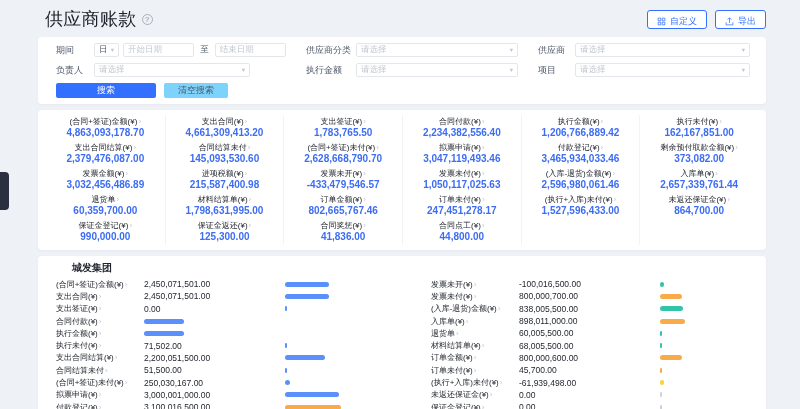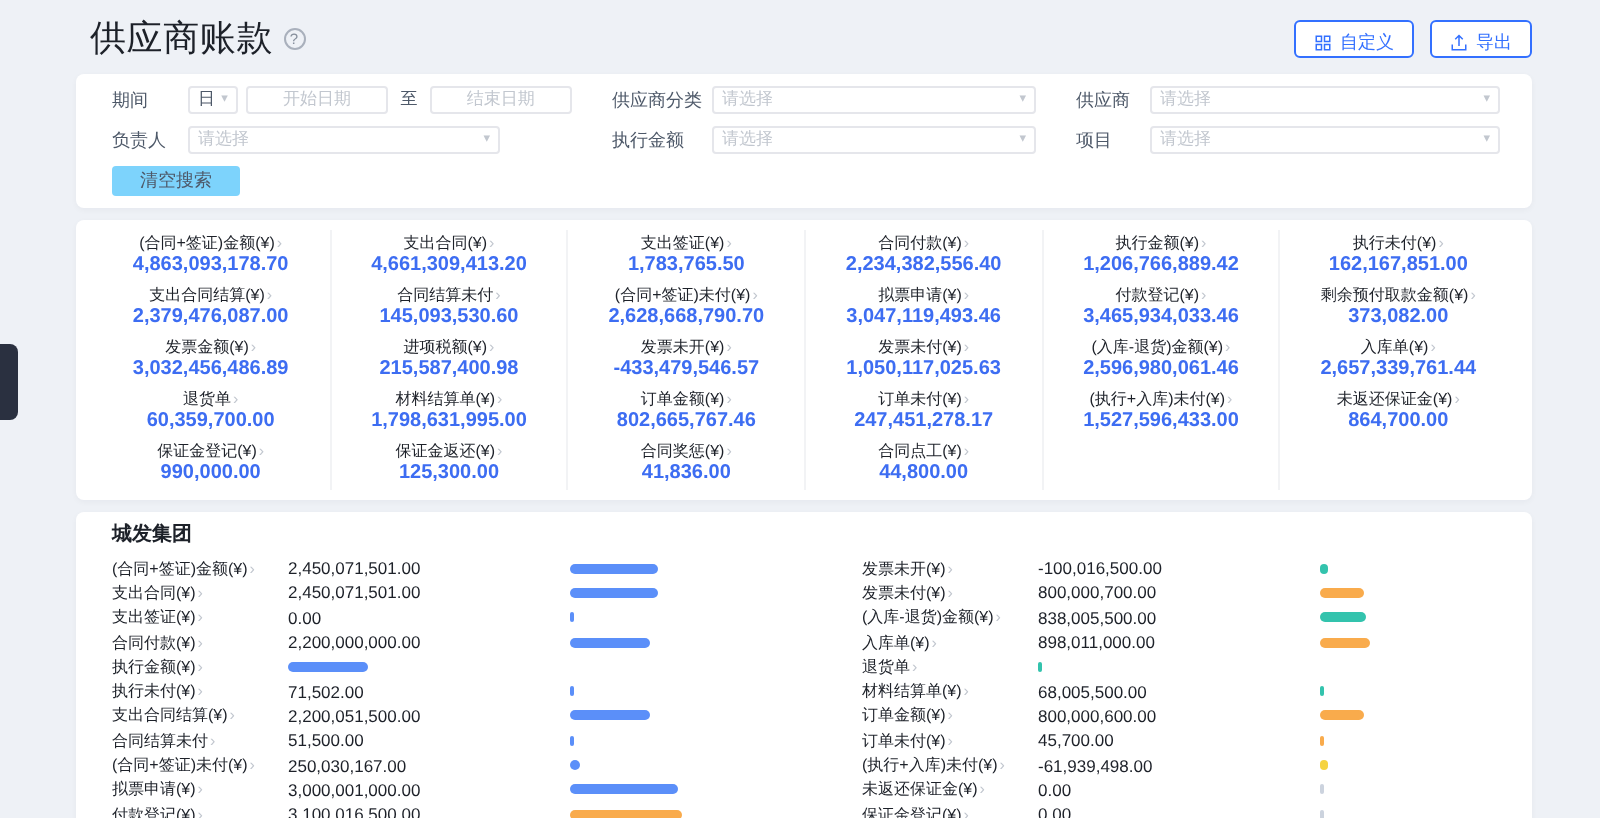--- a/index.html
+++ b/index.html
@@ -20,41 +20,41 @@
   .card{background:#fff;border-radius:4px;box-shadow:0 1px 3px rgba(31,35,41,.04)}
 
   .filter-card{padding:6px 14px 6px 18px}
   .filter-grid{display:grid;grid-template-columns:250px 232px 1fr;row-gap:6px}
   .ffield{display:flex;align-items:center;padding-right:20px}
   .ffield.last{padding-right:2px}
   .flabel{font-size:9px;color:var(--muted);flex:none;white-space:nowrap}
   .w1{width:38px}.w2{width:50px}.w3{width:37px}
   .fcontrol{height:14px;border:1px solid var(--border);border-radius:2px;display:flex;align-items:center;justify-content:space-between;padding:0 4px;background:#fff;cursor:pointer}
   .w-unit{width:27px;margin-right:4px}
-  .w-date{width:80px;justify-content:center}
+  .w-date{width:80px;}
   .w-fixed{width:156px}
   .grow{flex:1}
   .ph{font-size:8.5px;color:var(--ph);white-space:nowrap}
   .selval{font-size:8.5px;color:var(--muted)}
   .caret{font-size:6.5px;color:#c2c7cf;line-height:1}
   .rsep{font-size:8.5px;color:var(--muted);margin:0 6px}
   .fbuttons{display:flex;gap:8px;margin-top:6px}
   .search-btn{width:100px;height:15px;background:var(--accent);border:none;border-radius:2px;color:#fff;font-size:9px;cursor:pointer}
   .clear-btn{width:64px;height:15px;background:#7dd3fc;border:none;border-radius:2px;color:var(--muted);font-size:9px;cursor:pointer;white-space:nowrap}
 
   .stats-card{margin-top:6px;padding:5px 8px}
   .stats-grid{display:grid;grid-template-columns:repeat(6,1fr)}
   .stat-cell{text-align:center;padding:2px 2px 3px;min-height:24px;cursor:pointer}
   .stat-cell.bl{border-left:1px solid var(--divider)}
   .stat-label{font-size:8px;line-height:9px;white-space:nowrap;color:var(--text)}
   .chev{color:#c2c7cf;margin-left:1px}
   .stat-value{font-size:10px;line-height:10px;font-weight:bold;color:var(--value-blue);margin-top:2px;white-space:nowrap}
 
   .table-card{margin-top:6px;padding:5px 18px 0;height:210px}
-  .group-title{font-size:10px;line-height:11px;font-weight:bold;margin:1px 0 5px;cursor:pointer}
+  .group-title{font-size:10px;line-height:11px;font-weight:bold;margin:1px 16px 5px;cursor:pointer}
   .rows-wrap{display:grid;grid-template-columns:1fr 1fr;column-gap:58px}
   .trow{display:flex;align-items:center;height:12.3px}
   .tlabel{width:88px;font-size:8px;white-space:nowrap;flex:none;cursor:pointer;overflow:hidden}
   .tvalue{flex:1;font-size:8.5px;white-space:nowrap;overflow:hidden}
   .tbar{width:88px;flex:none;display:flex;align-items:center}
   .bar{height:5px;border-radius:2.5px;display:block}
 </style>
 </head>
 <body>
 
@@ -141,20 +141,21 @@
       <div class="ffield last">
         <span class="flabel w3">项目</span>
         <div class="fcontrol grow">
           <span class="ph">请选择</span>
           <span class="caret">▾</span>
         </div>
       </div>
 
     </div>
     <div class="fbuttons">
+      <button class="search-btn">搜索</button>
       <button class="clear-btn">清空搜索</button>
     </div>
   </div>
 
   <div class="card stats-card">
     <div class="stats-grid">
         <div class="stat-cell">
           <div class="stat-label"><span>(合同+签证)金额(¥)</span><span class="chev">›</span></div>
           <div class="stat-value">4,863,093,178.70</div>
         </div>
@@ -291,21 +292,20 @@
           </div>
           <div class="trow">
             <span class="tlabel"><span>支出签证(¥)</span><span class="chev">›</span></span>
             <span class="tvalue">0.00</span>
             <span class="tbar">
               <span class="bar" style="width:2px;background:#5b8ff9"></span>
             </span>
           </div>
           <div class="trow">
             <span class="tlabel"><span>合同付款(¥)</span><span class="chev">›</span></span>
-            <span class="tvalue">2,200,000,000.00</span>
             <span class="tbar">
               <span class="bar" style="width:40px;background:#5b8ff9"></span>
             </span>
           </div>
           <div class="trow">
             <span class="tlabel"><span>执行金额(¥)</span><span class="chev">›</span></span>
             <span class="tbar">
               <span class="bar" style="width:40px;background:#5b8ff9"></span>
             </span>
           </div>
@@ -379,20 +379,21 @@
           </div>
           <div class="trow">
             <span class="tlabel"><span>入库单(¥)</span><span class="chev">›</span></span>
             <span class="tvalue">898,011,000.00</span>
             <span class="tbar">
               <span class="bar" style="width:25px;background:#f9ab4c"></span>
             </span>
           </div>
           <div class="trow">
             <span class="tlabel"><span>退货单</span><span class="chev">›</span></span>
+            <span class="tvalue">60,005,500.00</span>
             <span class="tbar">
               <span class="bar" style="width:2px;background:#33c3ad"></span>
             </span>
           </div>
           <div class="trow">
             <span class="tlabel"><span>材料结算单(¥)</span><span class="chev">›</span></span>
             <span class="tvalue">68,005,500.00</span>
             <span class="tbar">
               <span class="bar" style="width:2px;background:#33c3ad"></span>
             </span>

